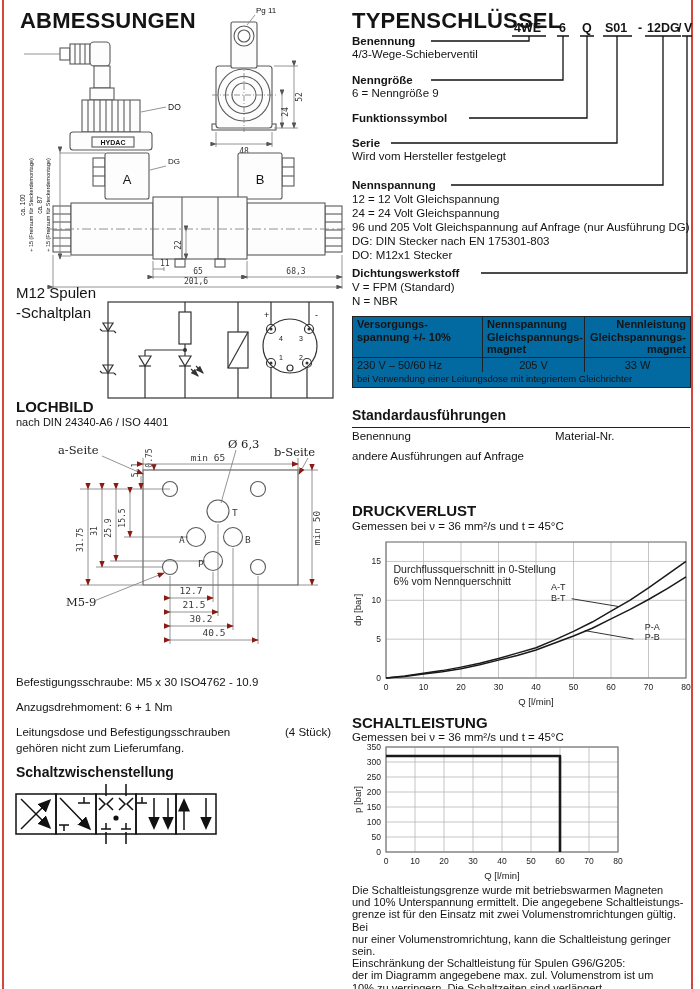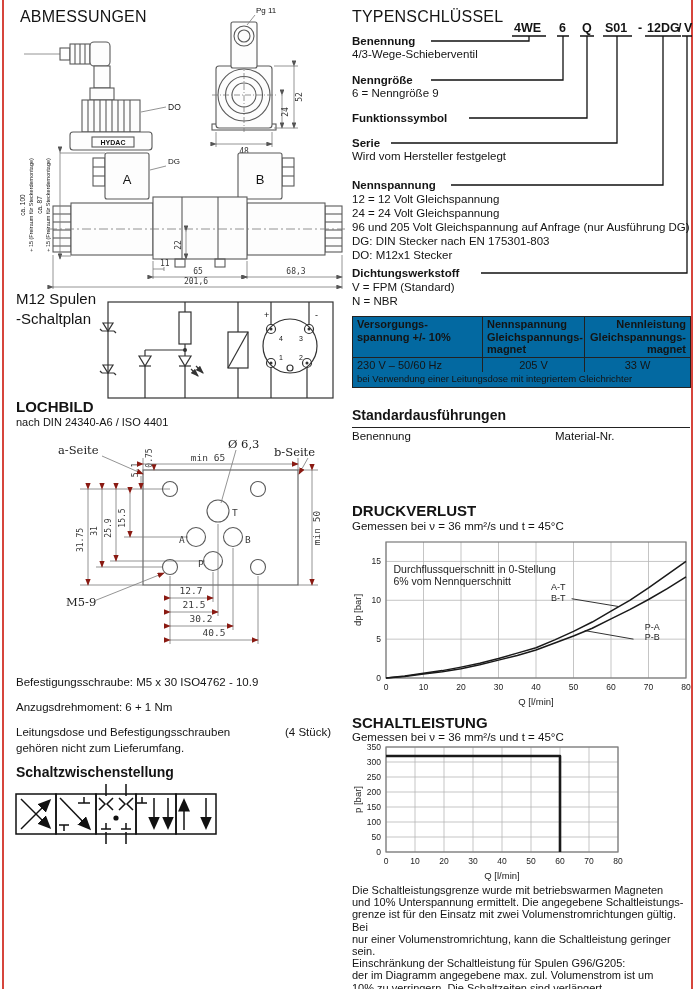--- a/index.html
+++ b/index.html
@@ -1,21 +1,21 @@
 <!DOCTYPE html>
 <html><head>
 <meta charset="utf-8">
 <style>
 *{margin:0;padding:0;box-sizing:border-box}
 html,body{width:700px;height:989px}
 body{background:#fff;font-family:"Liberation Sans",sans-serif;color:#141414;position:relative;overflow:hidden}
 .abs{position:absolute}
 .b{font-weight:bold}
 .t{font-size:11.5px;line-height:13.5px}
-.h1{font-size:16px;font-weight:normal;letter-spacing:.2px}
+.h1{font-size:22px;font-weight:bold;letter-spacing:.2px}
 .h2{font-size:15px;font-weight:bold}
 .h3{font-size:14px;font-weight:bold}
 .preline{white-space:pre-line}
 .redline{width:2px;background:#d6453c;top:0;height:989px}
 svg{position:absolute;overflow:visible}
 svg text{font-family:"Liberation Sans",sans-serif;fill:#141414}
 .cad{font-family:"DejaVu Sans Mono",monospace;font-size:8px;fill:#3a3a3a}
 .cad9{font-family:"DejaVu Sans Mono",monospace;font-size:9.5px;fill:#3a3a3a}
 .ser{font-family:"DejaVu Serif",serif;font-size:11.5px;fill:#222}
 .dim{stroke:#787878;stroke-width:.8;fill:none}
@@ -153,21 +153,21 @@
 
   <line x1="50" y1="152" x2="50" y2="259" class="dim" marker-start="url(#ar)" marker-end="url(#ar)"></line>
   <line x1="50" y1="153" x2="95" y2="153" class="dim"></line>
     <line x1="50" y1="256" x2="61" y2="256" class="dim"></line>
   <text x="15" y="205" font-size="6.5" fill="#444" text-anchor="middle" transform="rotate(-90 15 205)">ca. 100</text>
   <text x="23" y="205" font-size="5.5" fill="#555" text-anchor="middle" transform="rotate(-90 23 205)">+ 15 (Freiraum für Steckerdemontage)</text>
   <text x="32" y="205" font-size="6.5" fill="#444" text-anchor="middle" transform="rotate(-90 32 205)">ca. 87</text>
   <text x="40" y="205" font-size="5.5" fill="#555" text-anchor="middle" transform="rotate(-90 40 205)">+ 15 (Freiraum für Steckerdemontage)</text>
 </svg>
 
-<div class="abs" style="left:16px;top:289px;font-size:15px;line-height:20px">
+<div class="abs" style="left:16px;top:283px;font-size:15px;line-height:20px">
   <div>M12 Spulen</div>
   <div>-Schaltplan</div>
 </div>
 
 <svg class="abs" style="left:100px;top:292px" width="242" height="134" viewBox="0 0 242 134">
   <defs>
       <marker id="arS" markerWidth="7" markerHeight="5" refX="6" refY="2.5" orient="auto">
         <path d="M0,0L7,2.5L0,5z" fill="#333"></path>
       </marker>
     </defs>
@@ -396,20 +396,21 @@
   </div>
   <div class="supfoot">bei Verwendung einer Leitungsdose mit integriertem Gleichrichter</div>
 </div>
 
 <div class="abs h3" style="left:352px;top:407px">Standardausführungen</div>
 <div class="abs" style="left:352px;top:427px;width:338px">
   <div class="stdrow">
     <span>Benennung</span>
     <span class="stdc2">Material-Nr.</span>
   </div>
+  <div style="padding-top:5px;font-size:11.5px">andere Ausführungen auf Anfrage</div>
 </div>
 
 <div class="abs h2" style="left:352px;top:502px">DRUCKVERLUST</div>
 <div class="abs t" style="left:352px;top:520px">Gemessen bei ν  = 36 mm²/s und t = 45°C</div>
 <div class="abs" style="left:350px;top:538px"><svg width="346" height="180" style="position: static;">
       <line x1="36" y1="4" x2="36" y2="140" stroke="#b6b6b6" stroke-width="0.8"></line>
       <line x1="73.5" y1="4" x2="73.5" y2="140" stroke="#b6b6b6" stroke-width="0.8"></line>
       <line x1="111" y1="4" x2="111" y2="140" stroke="#b6b6b6" stroke-width="0.8"></line>
       <line x1="148.5" y1="4" x2="148.5" y2="140" stroke="#b6b6b6" stroke-width="0.8"></line>
       <line x1="186" y1="4" x2="186" y2="140" stroke="#b6b6b6" stroke-width="0.8"></line>

